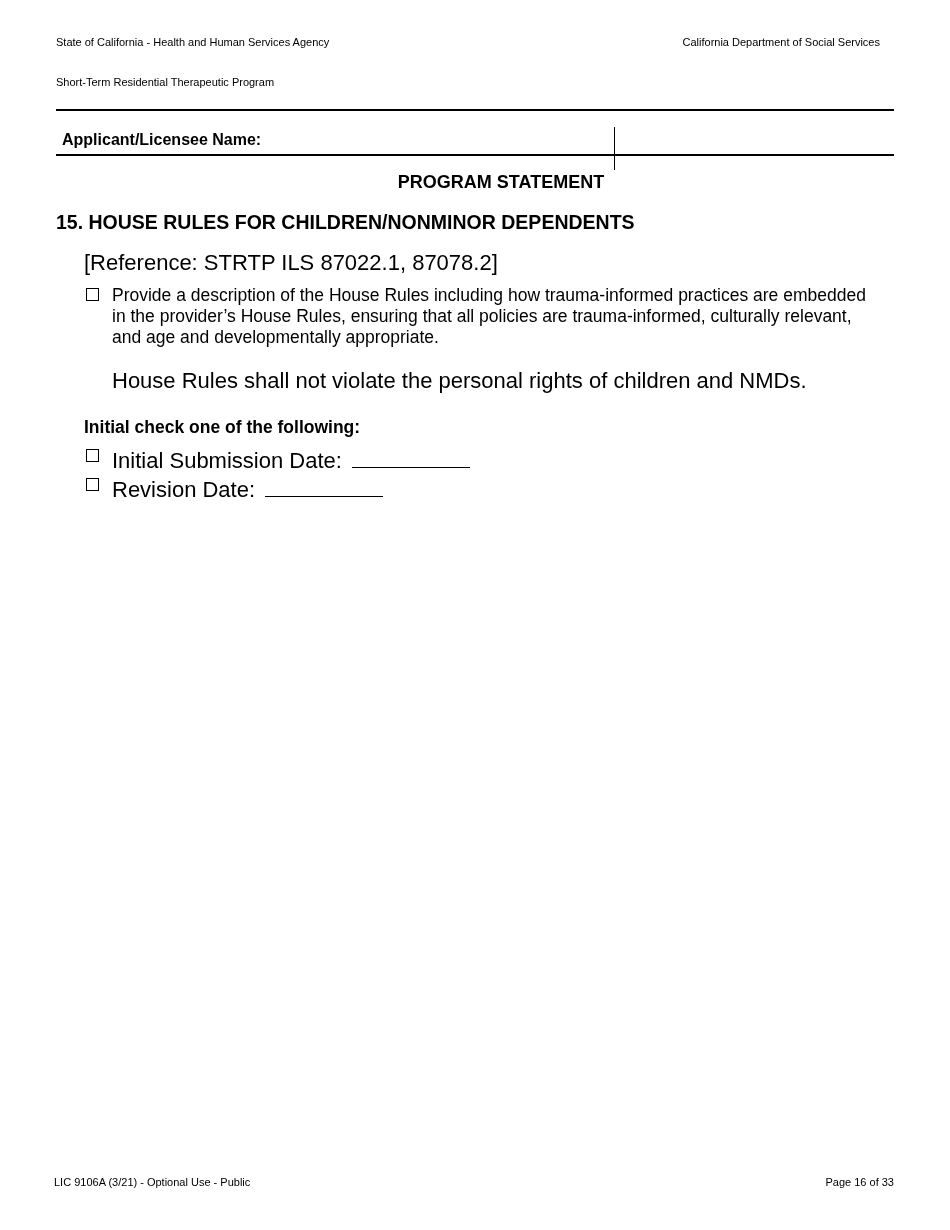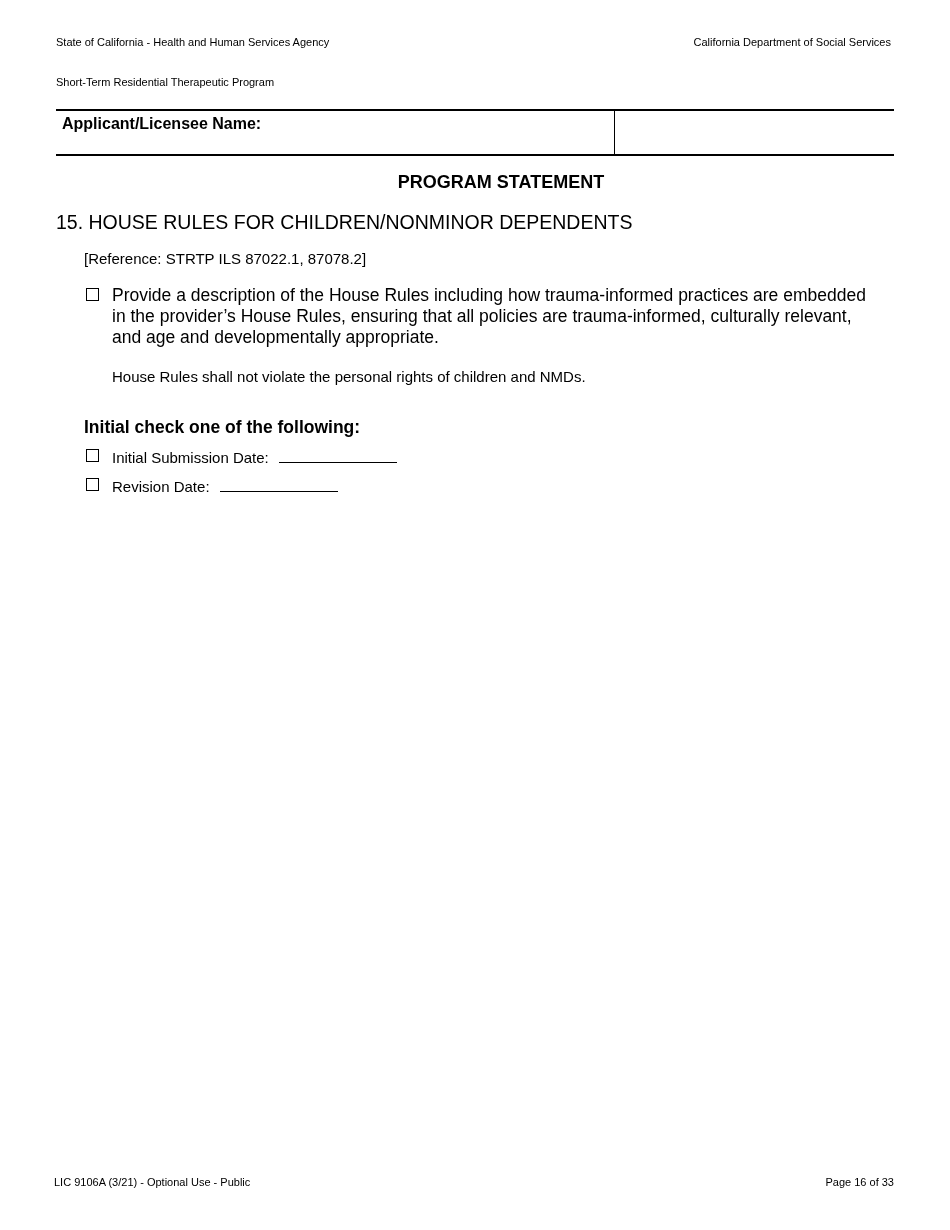--- a/index.html
+++ b/index.html
@@ -6,36 +6,36 @@
     body {
       width: 950px; height: 1230px; position: relative; overflow: hidden;
       font-family: "Liberation Sans", sans-serif; color: #000;
     }
     .abs { position: absolute; white-space: nowrap; }
     .hdr { font-size: 11px; }
     .tbl {
       position: absolute; left: 56px; top: 109px; width: 838px; height: 43px;
       border-top: 2px solid #000; border-bottom: 2px solid #000;
     }
-    .tbl .cell-left { position: absolute; left: 0; top: 0; width: 558px; height: 43px; border-right: 1.5px solid #000; }
+    .tbl .cell-left { position: absolute; left: 0; top: 16px; width: 558px; height: 43px; border-right: 1.5px solid #000; }
     .tbl .lbl { position: absolute; top: 4px; font-size: 16px; font-weight: bold; }
     .title-center { left: 0; width: 946px; text-align: center; font-weight: bold; font-size: 18px; padding-left: 28px; }
-    .sec { font-weight: normal; font-size: 19.5px; }
-    .body { font-size: 15px; }
+    .sec { font-weight: bold; font-size: 19.5px; }
+    .body { font-size: 22px; }
     .cb {
       position: absolute; width: 13px; height: 13px; border: 1.3px solid #000; box-sizing: border-box;
     }
     .para { position: absolute; left: 112px; width: 760px; font-size: 17.5px; line-height: 21px; }
     .blank { display: inline-block; border-bottom: 1px solid #000; width: 118px; margin-left: 8px; height: 14px; vertical-align: baseline; }
   </style>
 </head>
 <body>
 
 <div class="abs hdr" style="left:56px; top:36px;">State of California - Health and Human Services Agency</div>
-<div class="abs hdr" style="right:59px; top:36px;">California Department of Social Services</div>
+<div class="abs hdr" style="right:70px; top:36px;">California Department of Social Services</div>
 <div class="abs hdr" style="left:56px; top:76px;">Short-Term Residential Therapeutic Program</div>
 
 <div class="tbl">
   <div class="cell-left">
     <span class="lbl" style="left:6px;">Applicant/Licensee Name:</span>
   </div>
 </div>
 
 <div class="abs title-center" style="top:172px;">PROGRAM STATEMENT</div>
 

